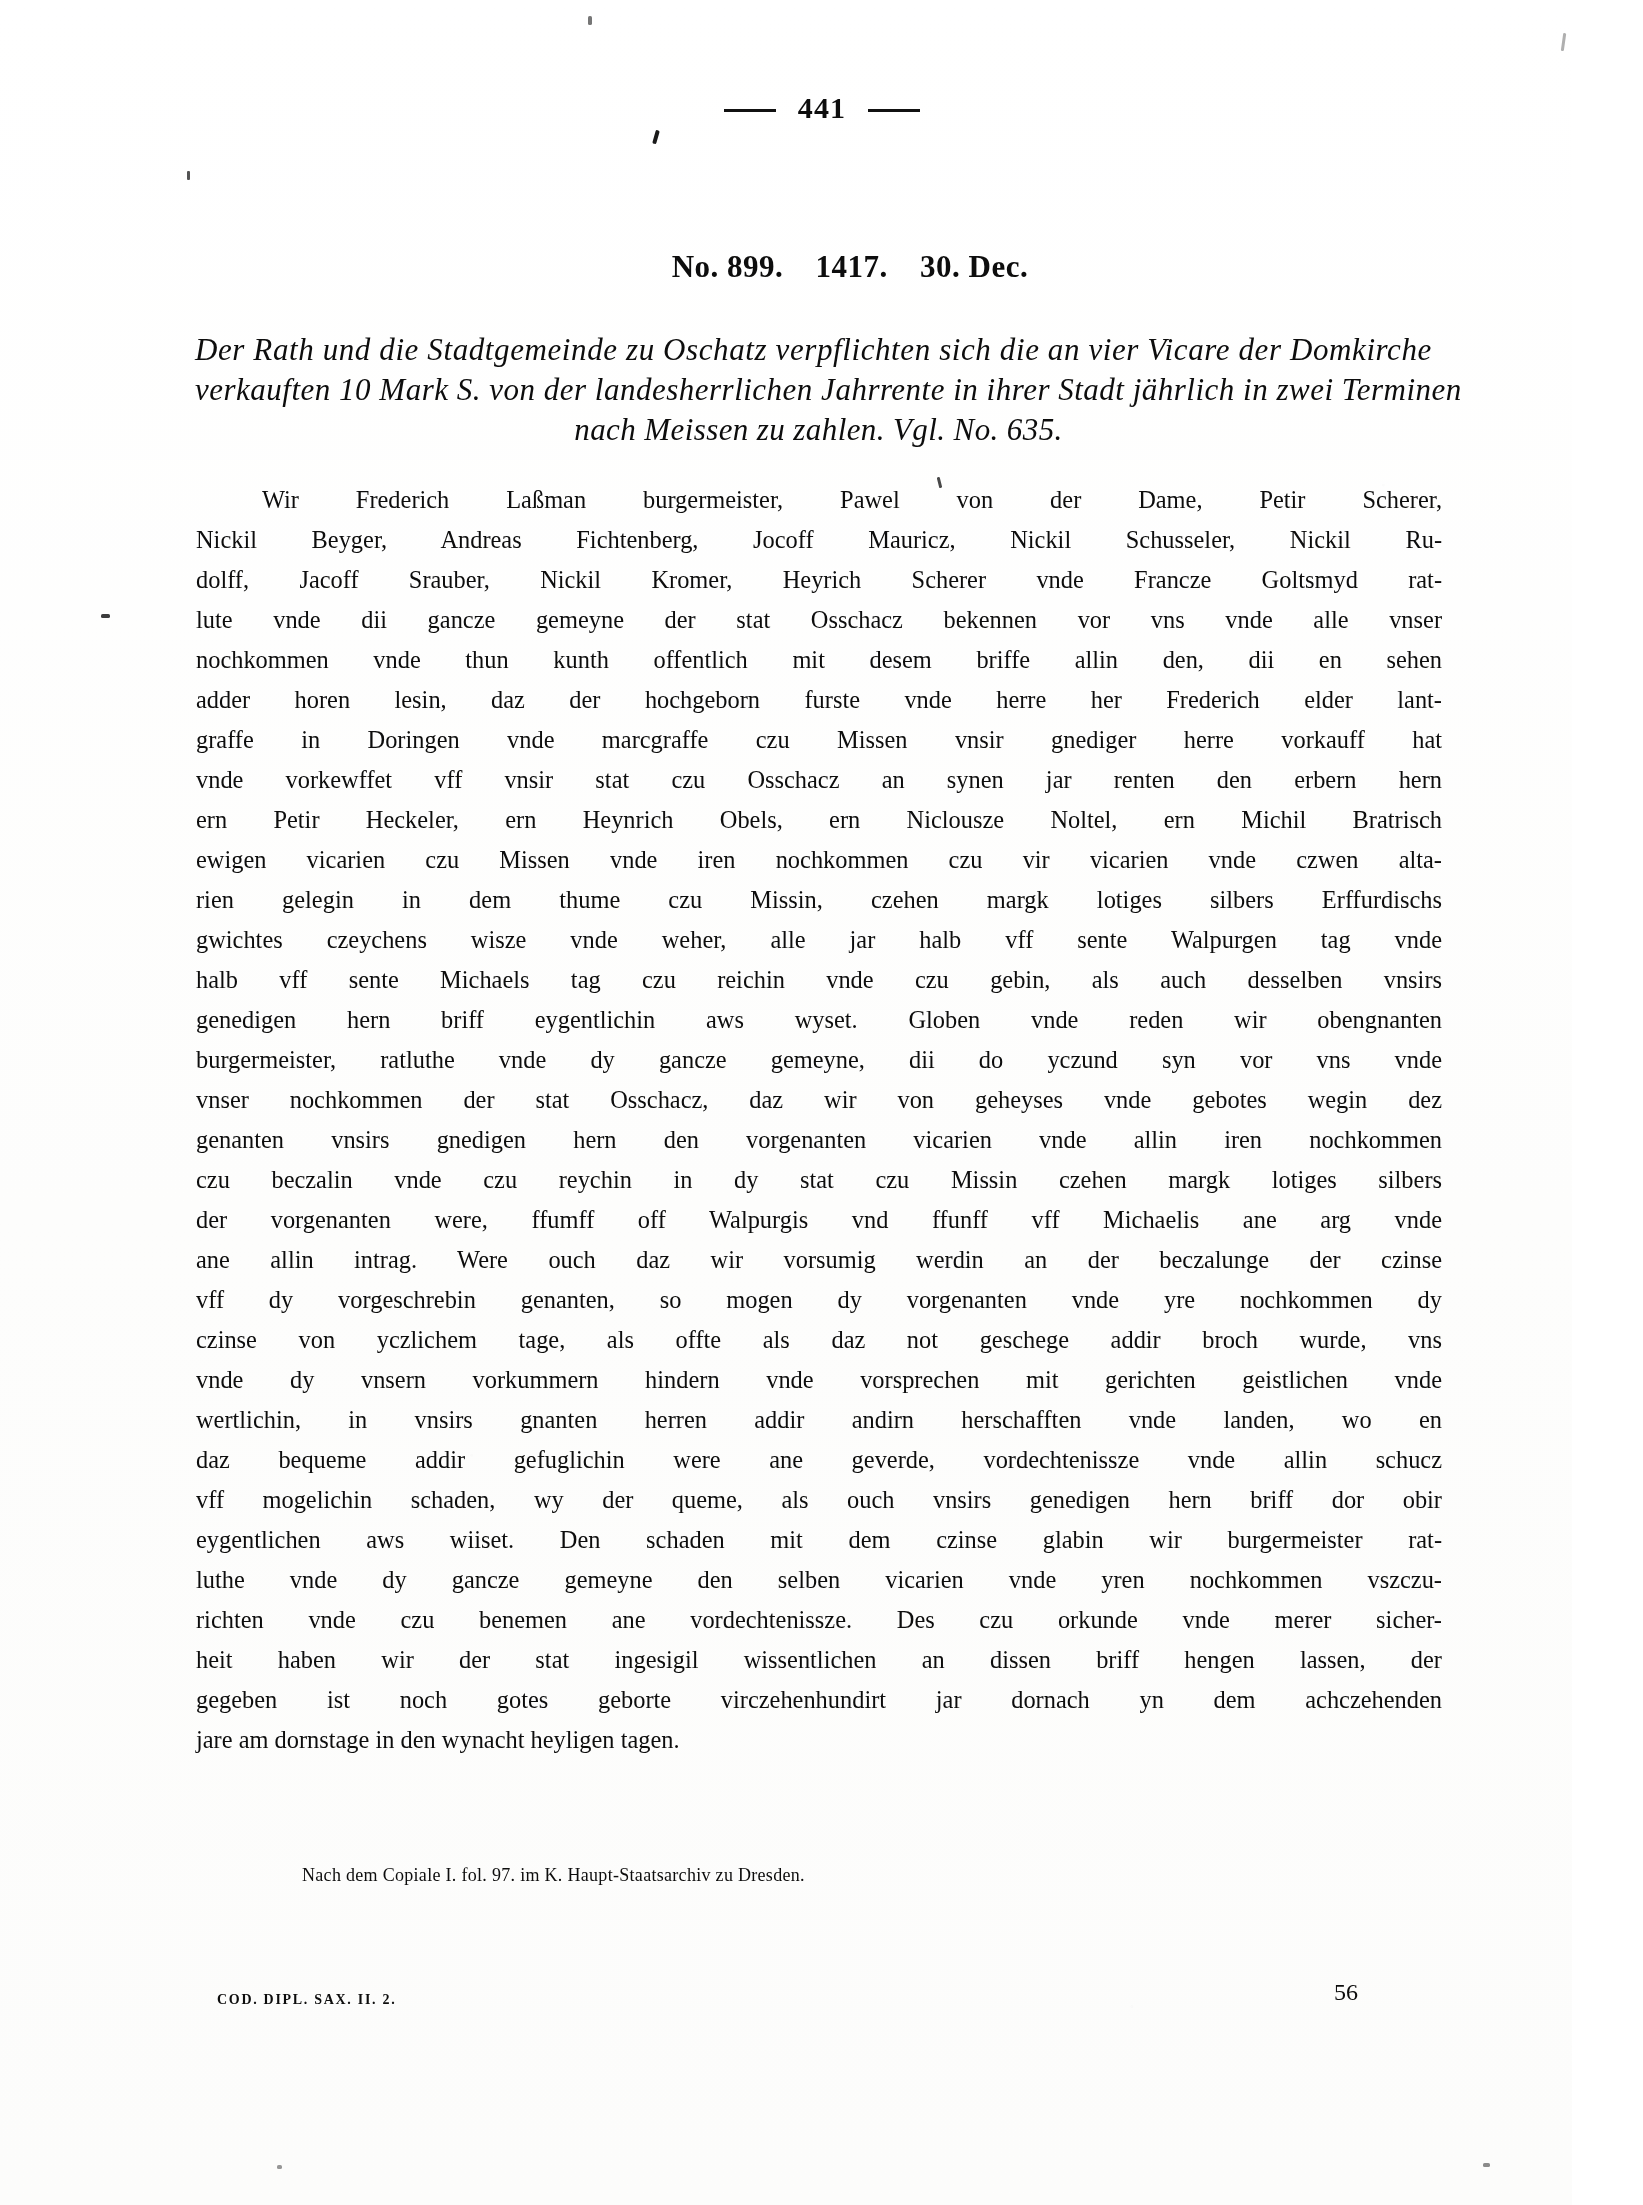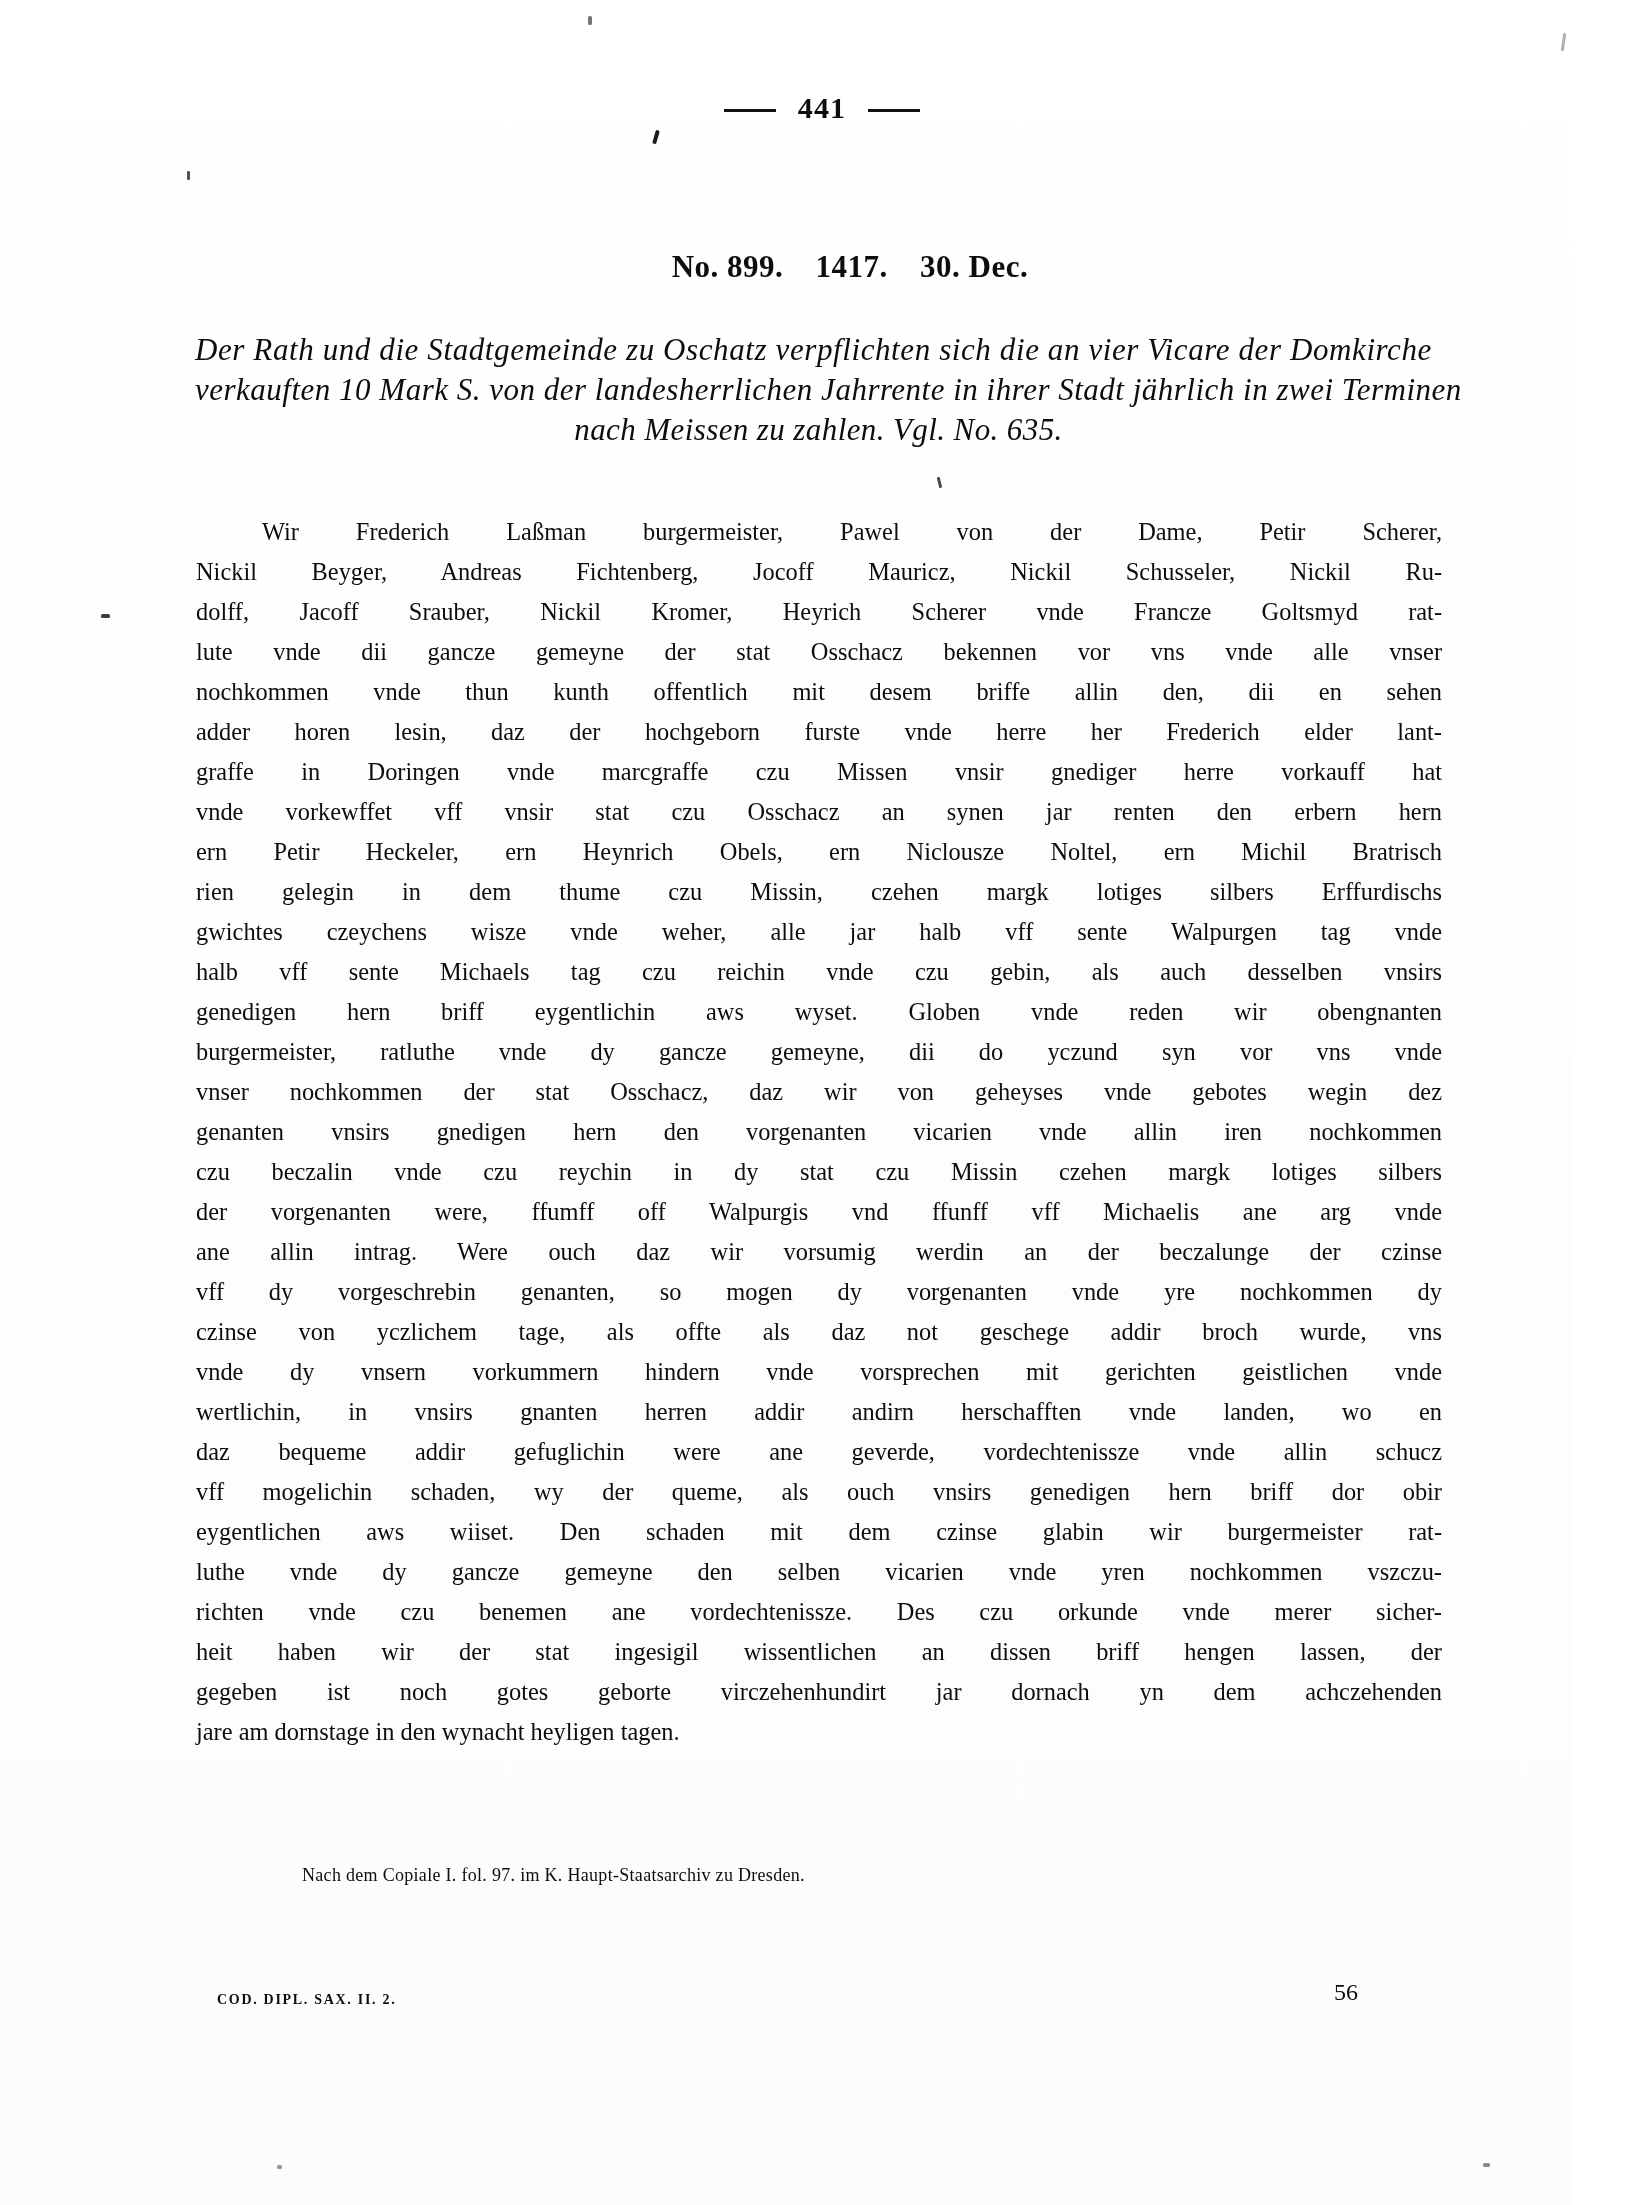--- a/index.html
+++ b/index.html
@@ -102,21 +102,20 @@
   }
 
   
   .charter-body {
     position: absolute;
     left: 196px;
     top: 480px;
     width: 1246px;
     font-size: 24.4px;
     line-height: 40px;
-    margin-top: 32px;
   }
   .charter-body .bline {
     display: block;
     white-space: nowrap;
     height: 40px;
   }
   
   .charter-body .bline > .jt {
     display: inline-block;
     width: 100%;
@@ -199,20 +198,21 @@
     <div class="charter-body" id="charter-text">
         <span class="bline first"><span class="jt"><span class="indent-first"></span>Wir Frederich Laßman burgermeister, Pawel von der Dame, Petir Scherer,</span></span>
         <span class="bline"><span class="jt">Nickil Beyger, Andreas Fichtenberg, Jocoff Mauricz, Nickil Schusseler, Nickil Ru-</span></span>
         <span class="bline"><span class="jt">dolff, Jacoff Srauber, Nickil Kromer, Heyrich Scherer vnde Francze Goltsmyd rat-</span></span>
         <span class="bline"><span class="jt">lute vnde dii gancze gemeyne der stat Osschacz bekennen vor vns vnde alle vnser</span></span>
         <span class="bline"><span class="jt">nochkommen vnde thun kunth offentlich mit desem briffe allin den, dii en sehen</span></span>
         <span class="bline"><span class="jt">adder horen lesin, daz der hochgeborn furste vnde herre her Frederich elder lant-</span></span>
         <span class="bline"><span class="jt">graffe in Doringen vnde marcgraffe czu Missen vnsir gnediger herre vorkauff hat</span></span>
         <span class="bline"><span class="jt">vnde vorkewffet vff vnsir stat czu Osschacz an synen jar renten den erbern hern</span></span>
         <span class="bline"><span class="jt">ern Petir Heckeler, ern Heynrich Obels, ern Niclousze Noltel, ern Michil Bratrisch</span></span>
+        <span class="bline"><span class="jt">ewigen vicarien czu Missen vnde iren nochkommen czu vir vicarien vnde czwen alta-</span></span>
         <span class="bline"><span class="jt">rien gelegin in dem thume czu Missin, czehen margk lotiges silbers Erffurdischs</span></span>
         <span class="bline"><span class="jt">gwichtes czeychens wisze vnde weher, alle jar halb vff sente Walpurgen tag vnde</span></span>
         <span class="bline"><span class="jt">halb vff sente Michaels tag czu reichin vnde czu gebin, als auch desselben vnsirs</span></span>
         <span class="bline"><span class="jt">genedigen hern briff eygentlichin aws wyset. Globen vnde reden wir obengnanten</span></span>
         <span class="bline"><span class="jt">burgermeister, ratluthe vnde dy gancze gemeyne, dii do yczund syn vor vns vnde</span></span>
         <span class="bline"><span class="jt">vnser nochkommen der stat Osschacz, daz wir von geheyses vnde gebotes wegin dez</span></span>
         <span class="bline"><span class="jt">genanten vnsirs gnedigen hern den vorgenanten vicarien vnde allin iren nochkommen</span></span>
         <span class="bline"><span class="jt">czu beczalin vnde czu reychin in dy stat czu Missin czehen margk lotiges silbers</span></span>
         <span class="bline"><span class="jt">der vorgenanten were, ffumff off Walpurgis vnd ffunff vff Michaelis ane arg vnde</span></span>
         <span class="bline"><span class="jt">ane allin intrag. Were ouch daz wir vorsumig werdin an der beczalunge der czinse</span></span>

